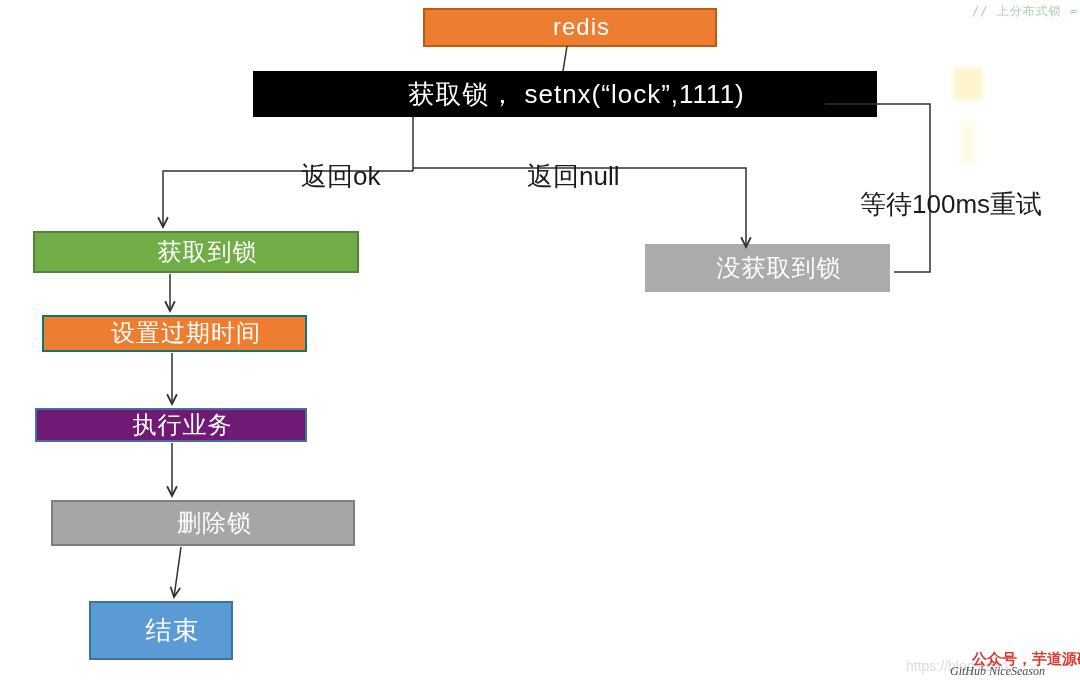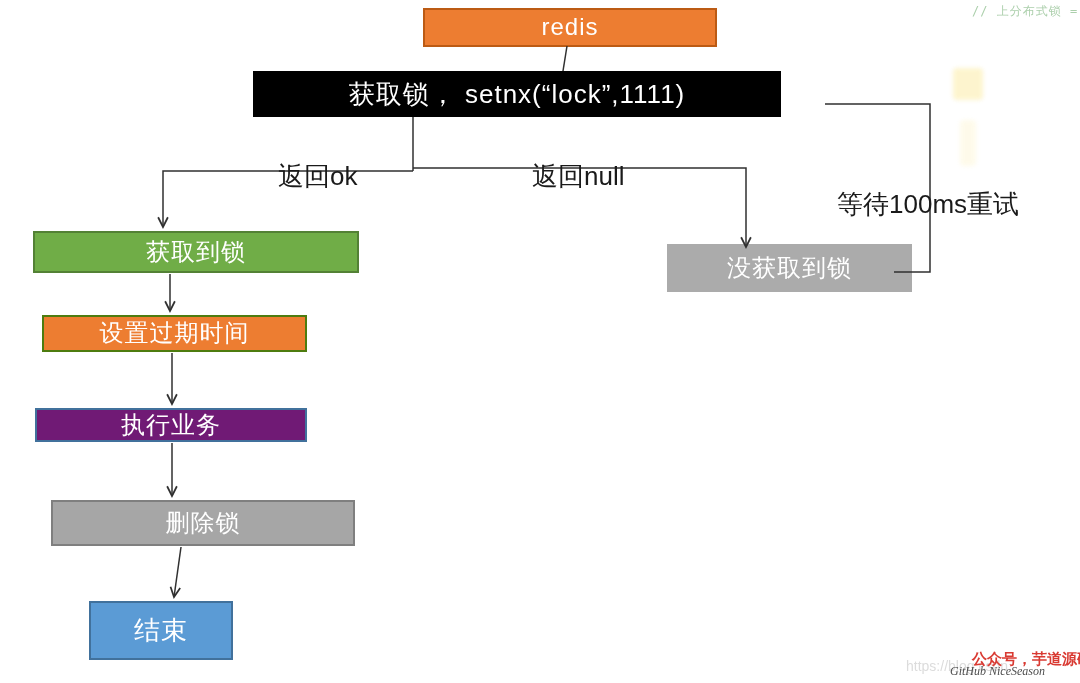--- a/index.html
+++ b/index.html
@@ -8,45 +8,45 @@
     background:#ffffff;
     font-family:"Liberation Sans","DejaVu Sans",sans-serif;
   }
   .node{
     position:absolute;display:flex;align-items:center;justify-content:center;
     box-sizing:border-box;color:#ffffff;text-align:center;line-height:1.1;
     letter-spacing:1px;
   }
   .node-redis{left:423px;top:8px;width:294px;height:39px;
     background:#ED7D31;border:2px solid #BC5B14;font-size:24px;}
-  .node-acquire{left:253px;top:71px;width:528px;height:46px;
+  .node-acquire{left:253px;top:71px;width:624px;height:46px;
     background:#000000;font-size:26px;}
   .node-locked{left:33px;top:231px;width:326px;height:42px;
     background:#70AD47;border:2px solid #538135;font-size:24px;}
   .node-expire{left:42px;top:315px;width:265px;height:37px;
-    background:#ED7D31;border:2px solid #4d7c0f;font-size:24px;}
+    background:#ED7D31;border:2px solid #0f766e;font-size:24px;}
   .node-business{left:35px;top:408px;width:272px;height:34px;
     background:#701a75;border:2px solid #41719C;font-size:24px;}
   .node-delete{left:51px;top:500px;width:304px;height:46px;
     background:#A6A6A6;border:2px solid #7F7F7F;font-size:24px;}
   .node-end{left:89px;top:601px;width:144px;height:59px;
     background:#5B9BD5;border:2px solid #41719C;font-size:26px;}
   .node-failed{left:645px;top:244px;width:245px;height:48px;
-    background:#ABABAB;font-size:24px;margin-left:22px;}
+    background:#ABABAB;font-size:24px;}
 
   .edge-label{
     position:absolute;color:#1a1a1a;font-size:26px;white-space:nowrap;
     background:transparent;
   }
   .label-ok{left:278px;top:159px;}
-  .label-null{left:532px;top:159px;}
+  .label-null{left:504px;top:159px;}
   .label-wait{left:837px;top:187px;}
 
   #wires{position:absolute;left:0;top:0;z-index:5;pointer-events:none;}
-  .node,.edge-label{z-index:3;}
+  .node,.edge-label{z-index:3;padding-left:23px;}
   .edge-label{z-index:6;}
 
   .artifact-yellow{
     position:absolute;background:#fdf3c6;filter:blur(2px);border-radius:4px;
   }
   .ay1{left:953px;top:68px;width:30px;height:32px;opacity:.85;}
   .ay2{left:960px;top:120px;width:16px;height:46px;opacity:.35;}
 
   .code-comment{
     position:absolute;left:972px;top:3px;width:120px;white-space:nowrap;

